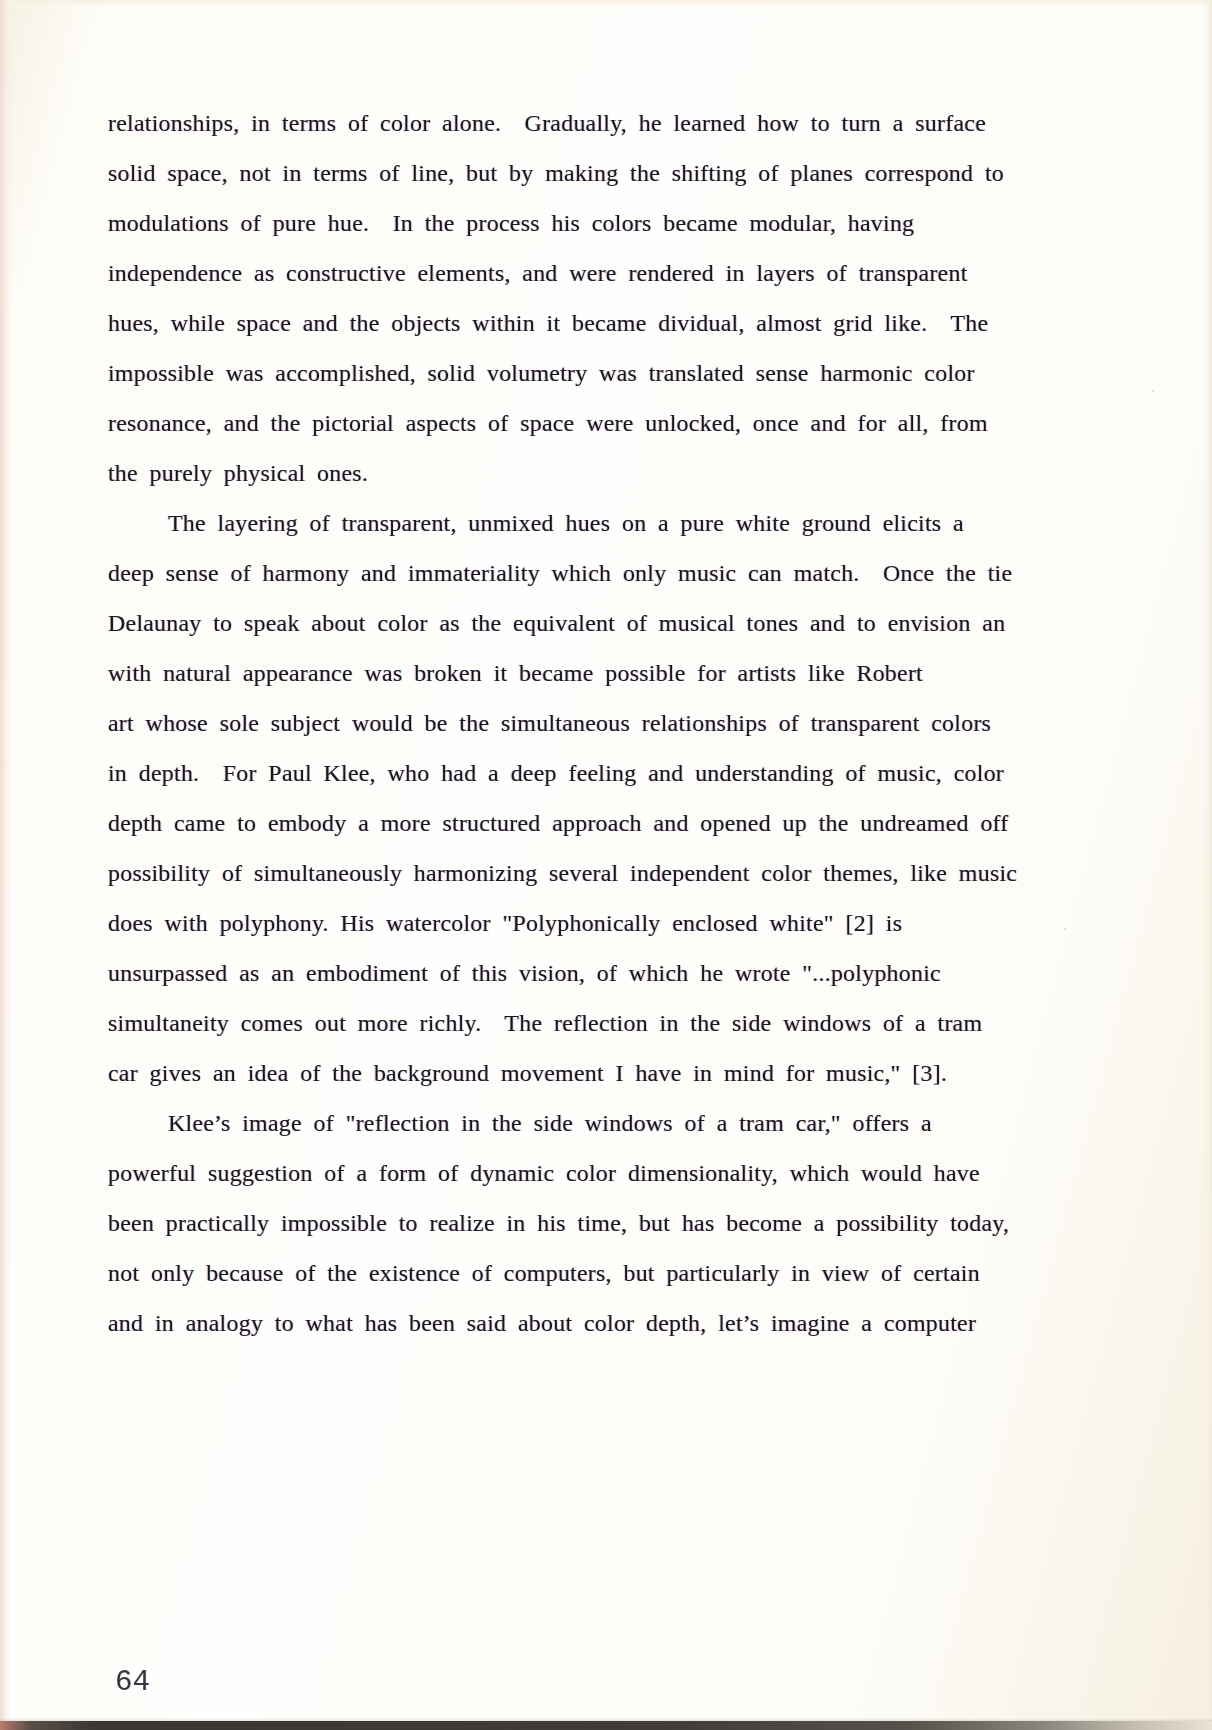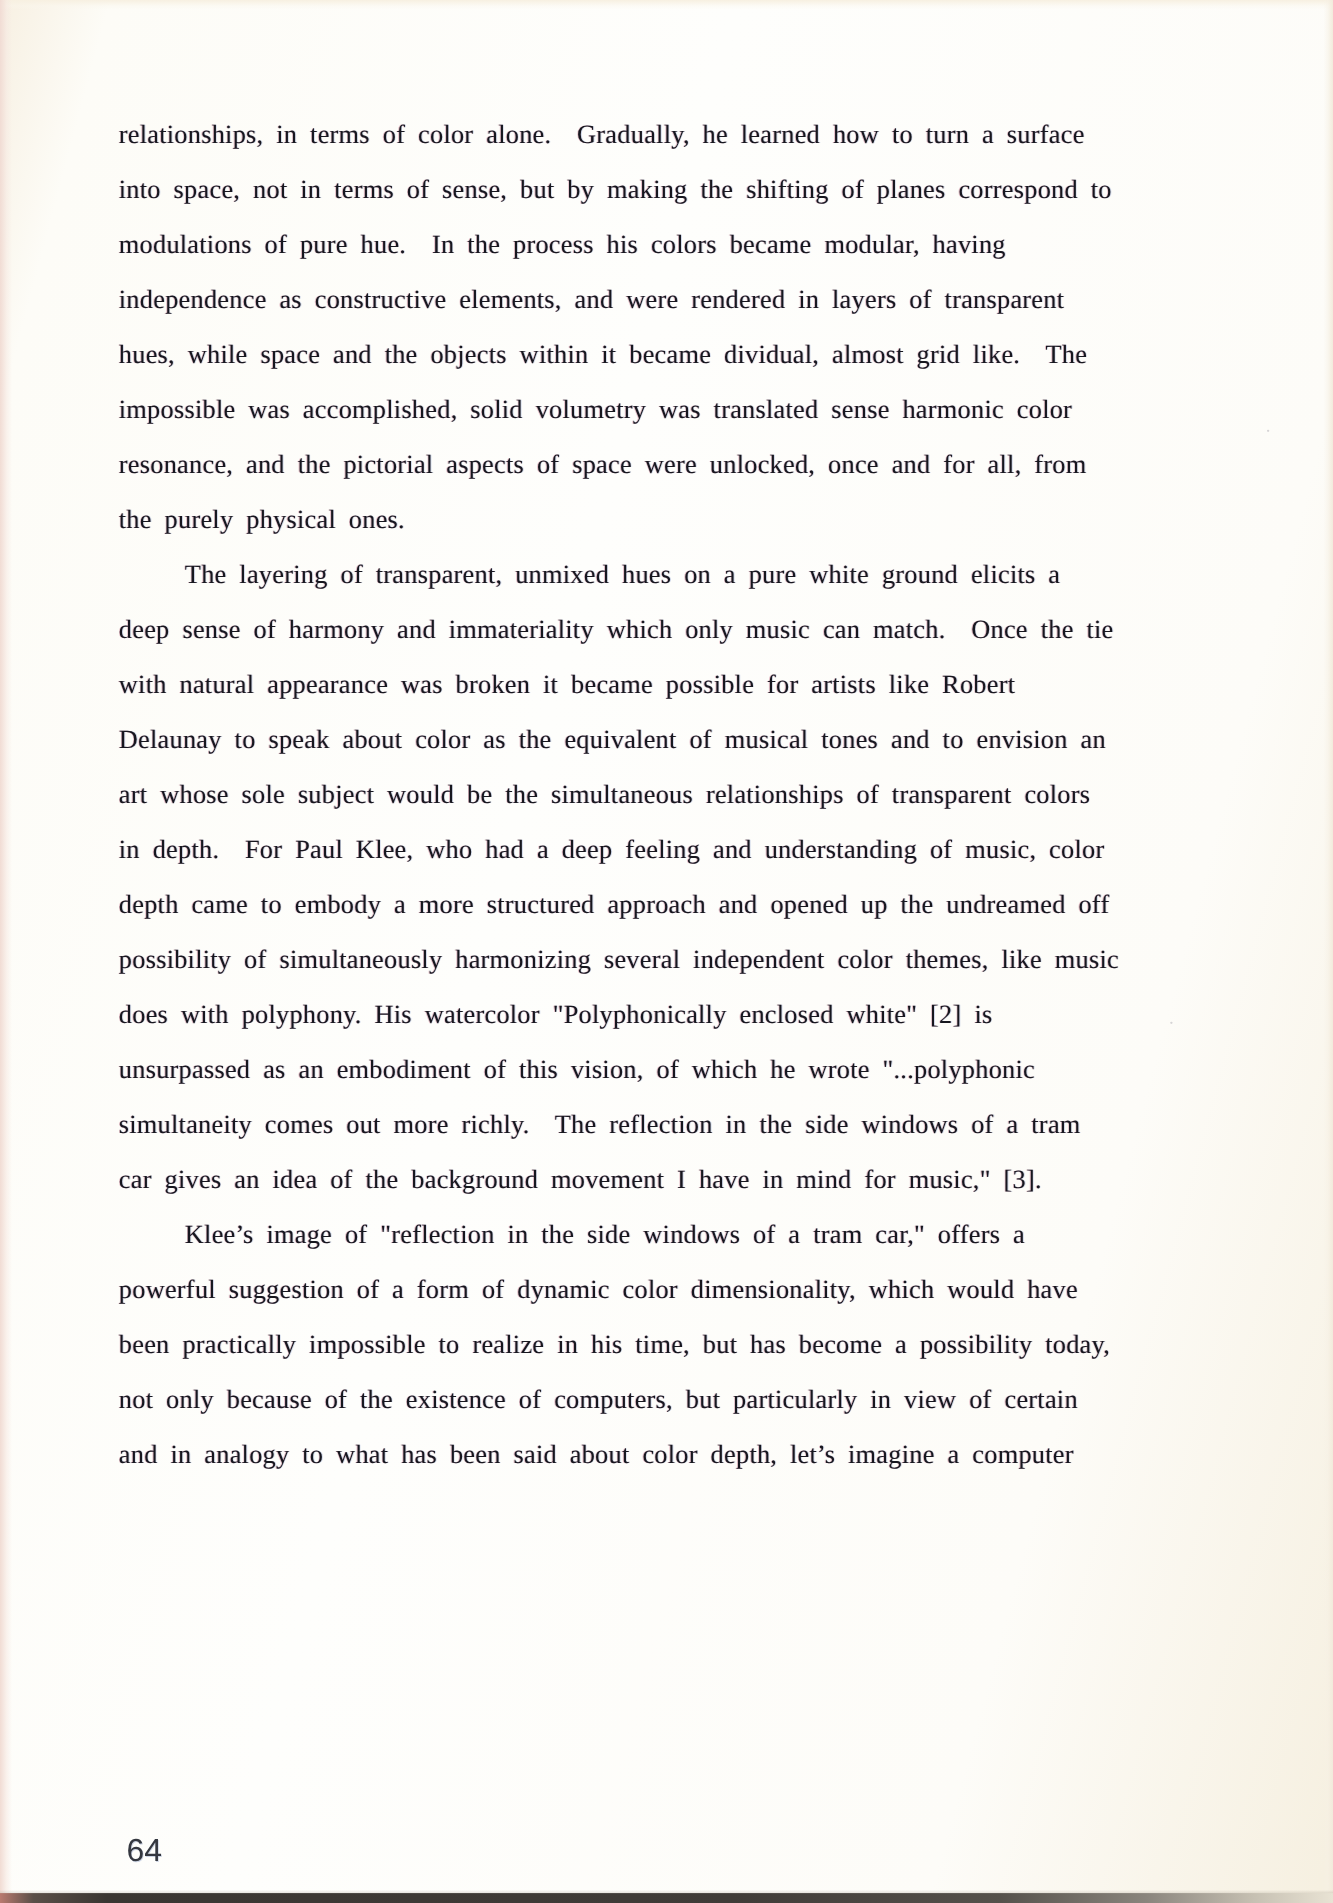--- a/index.html
+++ b/index.html
@@ -68,21 +68,21 @@
       -0.8px 0.2px 0 rgba(160, 30, 70, 0.28),
        0.8px -0.2px 0 rgba(40, 80, 170, 0.20);
   }
   .text-line.indent {
     padding-left: 60px;
   }
   .page-number {
     position: absolute;
     left: 115px;
     top: 1666px;
-    font-family: Liberation Sans, sans-serif;
+    font-family: Liberation Mono, monospace;
     font-size: 29px;
     line-height: 34px;
     color: #34373f;
     text-shadow: 0.6px 0.3px 0 rgba(60,90,160,0.25);
   }
   
   .speck {
     position: absolute;
     color: rgba(125, 122, 135, 0.30);
     font-size: 17px;
@@ -98,31 +98,31 @@
 <div class="scan">
   <div class="edge-top"></div>
   <div class="edge-left"></div>
   <div class="edge-right"></div>
   <div class="edge-bottom-soft"></div>
   <div class="edge-bottom"></div>
 
   <main class="page">
     <section class="text-block" id="text-block">
         <div class="text-line">relationships, in terms of color alone.  Gradually, he learned how to turn a surface</div>
-        <div class="text-line">into space, not in terms of sense, but by making the shifting of planes correspond to</div>
+        <div class="text-line">solid space, not in terms of line, but by making the shifting of planes correspond to</div>
         <div class="text-line">modulations of pure hue.  In the process his colors became modular, having</div>
         <div class="text-line">independence as constructive elements, and were rendered in layers of transparent</div>
         <div class="text-line">hues, while space and the objects within it became dividual, almost grid like.  The</div>
         <div class="text-line">impossible was accomplished, solid volumetry was translated sense harmonic color</div>
         <div class="text-line">resonance, and the pictorial aspects of space were unlocked, once and for all, from</div>
         <div class="text-line">the purely physical ones.</div>
         <div class="text-line indent">The layering of transparent, unmixed hues on a pure white ground elicits a</div>
         <div class="text-line">deep sense of harmony and immateriality which only music can match.  Once the tie</div>
+        <div class="text-line">Delaunay to speak about color as the equivalent of musical tones and to envision an</div>
         <div class="text-line">with natural appearance was broken it became possible for artists like Robert</div>
-        <div class="text-line">Delaunay to speak about color as the equivalent of musical tones and to envision an</div>
         <div class="text-line">art whose sole subject would be the simultaneous relationships of transparent colors</div>
         <div class="text-line">in depth.  For Paul Klee, who had a deep feeling and understanding of music, color</div>
         <div class="text-line">depth came to embody a more structured approach and opened up the undreamed off</div>
         <div class="text-line">possibility of simultaneously harmonizing several independent color themes, like music</div>
         <div class="text-line">does with polyphony. His watercolor "Polyphonically enclosed white" [2] is</div>
         <div class="text-line">unsurpassed as an embodiment of this vision, of which he wrote "...polyphonic</div>
         <div class="text-line">simultaneity comes out more richly.  The reflection in the side windows of a tram</div>
         <div class="text-line">car gives an idea of the background movement I have in mind for music," [3].</div>
         <div class="text-line indent">Klee’s image of "reflection in the side windows of a tram car," offers a</div>
         <div class="text-line">powerful suggestion of a form of dynamic color dimensionality, which would have</div>

